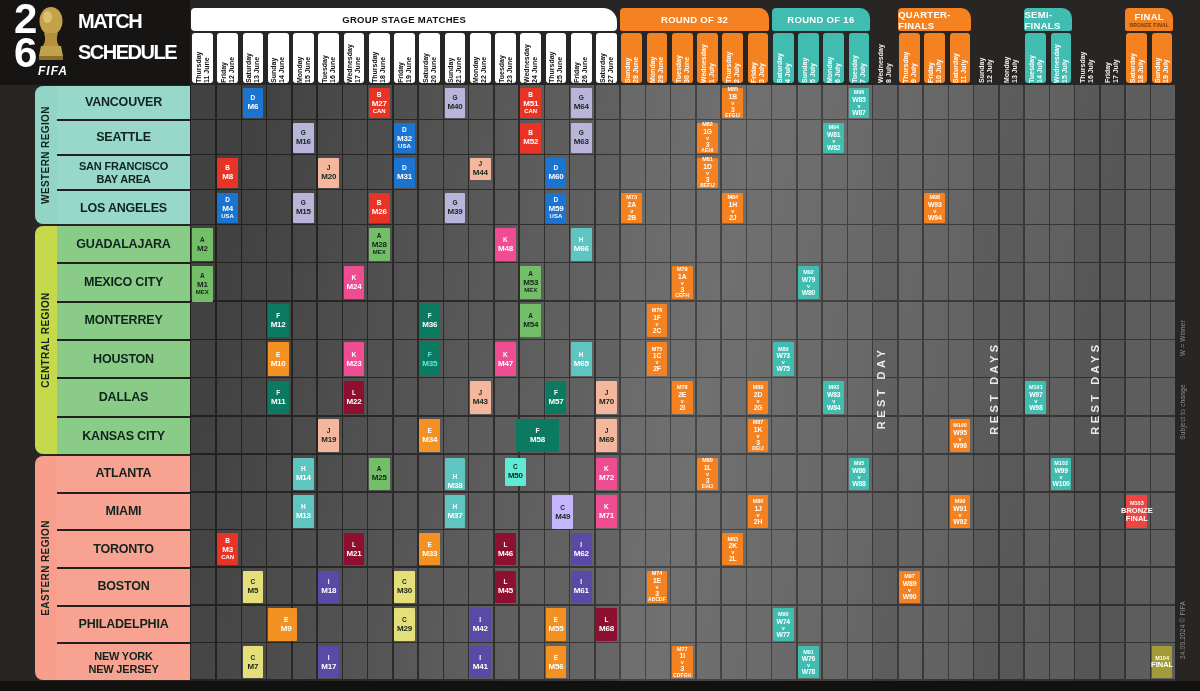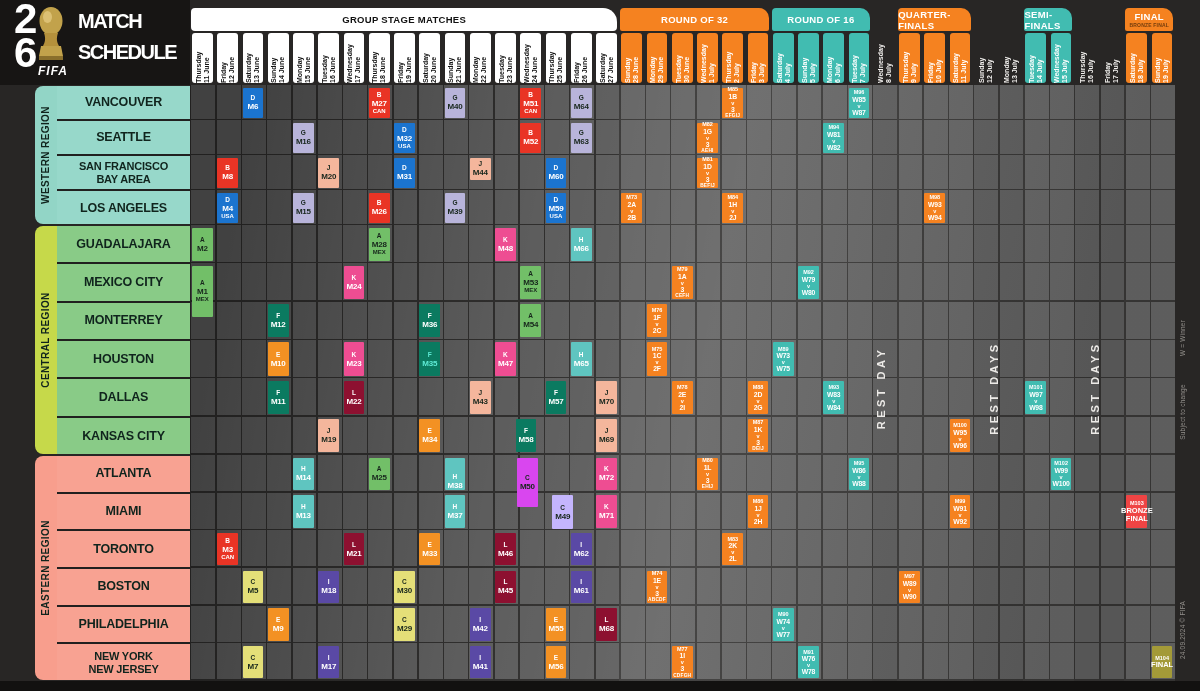--- a/index.html
+++ b/index.html
@@ -479,21 +479,21 @@
         <span class="gn">MEX</span>
       </div>
       <div class="mc" style="left: 495.077px; top: 227.5px; width: 20.7564px; height: 33.333px; background: rgb(238, 77, 146); color: rgb(255, 255, 255);">
         <span class="gl">K</span>
         <span class="gc">M48</span>
       </div>
       <div class="mc" style="left: 570.846px; top: 227.5px; width: 20.7564px; height: 33.333px; background: rgb(95, 197, 192); color: rgb(255, 255, 255);">
         <span class="gl">H</span>
         <span class="gc">M66</span>
       </div>
-      <div class="mc" style="left: 192px; top: 265.833px; width: 20.7564px; height: 51px; background: rgb(114, 191, 104); color: rgb(23, 38, 28);">
+      <div class="mc" style="left: 192px; top: 265.833px; width: 20.7564px; height: 36px; background: rgb(114, 191, 104); color: rgb(23, 38, 28);">
         <span class="gl">A</span>
         <span class="gc">M1</span>
         <span class="gn">MEX</span>
       </div>
       <div class="mc" style="left: 343.538px; top: 265.833px; width: 20.7564px; height: 33.333px; background: rgb(238, 77, 146); color: rgb(255, 255, 255);">
         <span class="gl">K</span>
         <span class="gc">M24</span>
       </div>
       <div class="mc" style="left: 520.333px; top: 265.833px; width: 20.7564px; height: 33.333px; background: rgb(114, 191, 104); color: rgb(23, 38, 28);">
         <span class="gl">A</span>
@@ -608,21 +608,21 @@
         <span class="kt">W98</span>
       </div>
       <div class="mc" style="left: 318.282px; top: 419.165px; width: 20.7564px; height: 33.333px; background: rgb(244, 182, 156); color: rgb(23, 38, 28);">
         <span class="gl">J</span>
         <span class="gc">M19</span>
       </div>
       <div class="mc" style="left: 419.308px; top: 419.165px; width: 20.7564px; height: 33.333px; background: rgb(243, 145, 35); color: rgb(255, 255, 255);">
         <span class="gl">E</span>
         <span class="gc">M34</span>
       </div>
-      <div class="mc" style="left: 516px; top: 419.165px; width: 20px; height: 33.333px; background: rgb(11, 122, 96); color: rgb(255, 255, 255);">
+      <div class="mc" style="left: 516px; top: 419.165px; width: 43px; height: 33.333px; background: rgb(11, 122, 96); color: rgb(255, 255, 255);">
         <span class="gl">F</span>
         <span class="gc">M58</span>
       </div>
       <div class="mc" style="left: 596.103px; top: 419.165px; width: 20.7564px; height: 33.333px; background: rgb(244, 182, 156); color: rgb(23, 38, 28);">
         <span class="gl">J</span>
         <span class="gc">M69</span>
       </div>
       <div class="mc" style="left: 747.641px; top: 419.165px; width: 20.7564px; height: 33.333px; background: rgb(245, 130, 32); color: rgb(255, 255, 255);">
         <span class="kc">M87</span>
         <span class="kt">1K</span>
@@ -641,21 +641,21 @@
         <span class="gc">M14</span>
       </div>
       <div class="mc" style="left: 368.795px; top: 457.5px; width: 20.7564px; height: 32.667px; background: rgb(114, 191, 104); color: rgb(23, 38, 28);">
         <span class="gl">A</span>
         <span class="gc">M25</span>
       </div>
       <div class="mc" style="left: 444.564px; top: 457.5px; width: 20.7564px; height: 32.667px; background: rgb(95, 197, 192); color: rgb(255, 255, 255); justify-content: flex-end;">
         <span class="gl">H</span>
         <span class="gc">M38</span>
       </div>
-      <div class="mc" style="left: 517px; top: 457.5px; width: 20.7564px; height: 49px; background: #d946ef; color: rgb(23, 38, 28);">
+      <div class="mc" style="left: 505px; top: 457.5px; width: 20.7564px; height: 28px; background: #5eead4; color: rgb(23, 38, 28);">
         <span class="gl">C</span>
         <span class="gc">M50</span>
       </div>
       <div class="mc" style="left: 596.103px; top: 457.5px; width: 20.7564px; height: 32.667px; background: rgb(238, 77, 146); color: rgb(255, 255, 255);">
         <span class="gl">K</span>
         <span class="gc">M72</span>
       </div>
       <div class="mc" style="left: 697.128px; top: 457.5px; width: 20.7564px; height: 32.667px; background: rgb(245, 130, 32); color: rgb(255, 255, 255);">
         <span class="kc">M80</span>
         <span class="kt">1L</span>
@@ -761,21 +761,21 @@
         <span class="kv">v</span>
         <span class="kt">3</span>
         <span class="ka">ABCDF</span>
       </div>
       <div class="mc" style="left: 899.179px; top: 570.501px; width: 20.7564px; height: 32.667px; background: rgb(245, 130, 32); color: rgb(255, 255, 255);">
         <span class="kc">M97</span>
         <span class="kt">W89</span>
         <span class="kv">v</span>
         <span class="kt">W90</span>
       </div>
-      <div class="mc" style="left: 267.769px; top: 608.168px; width: 20.7564px; height: 32.667px; background: rgb(243, 145, 35); color: rgb(255, 255, 255);">
+      <div class="mc" style="left: 267.769px; top: 608.168px; width: 20.7564px; height: 32.667px; background: rgb(243, 145, 35); color: rgb(255, 255, 255); padding-left: 8px;">
         <span class="gl">E</span>
         <span class="gc">M9</span>
       </div>
       <div class="mc" style="left: 394.051px; top: 608.168px; width: 20.7564px; height: 32.667px; background: rgb(228, 223, 120); color: rgb(23, 38, 28);">
         <span class="gl">C</span>
         <span class="gc">M29</span>
       </div>
       <div class="mc" style="left: 469.821px; top: 608.168px; width: 20.7564px; height: 32.667px; background: rgb(90, 73, 165); color: rgb(255, 255, 255);">
         <span class="gl">I</span>
         <span class="gc">M42</span>

